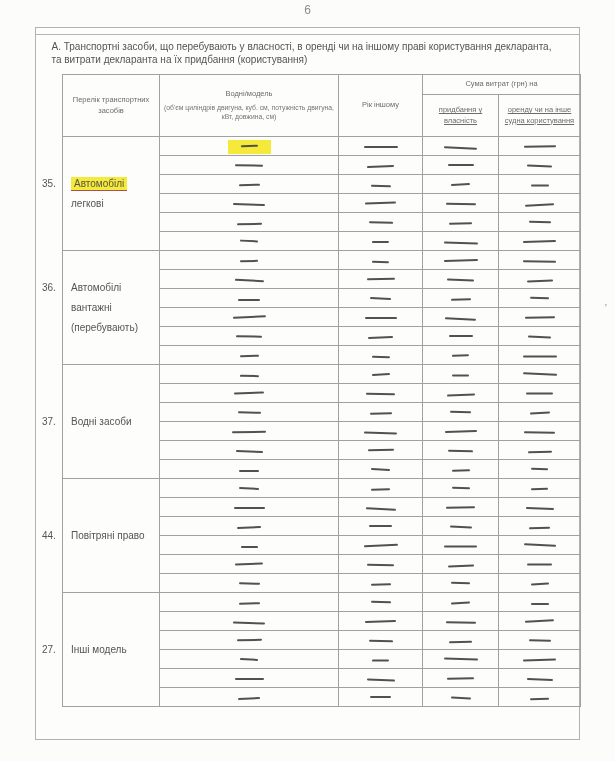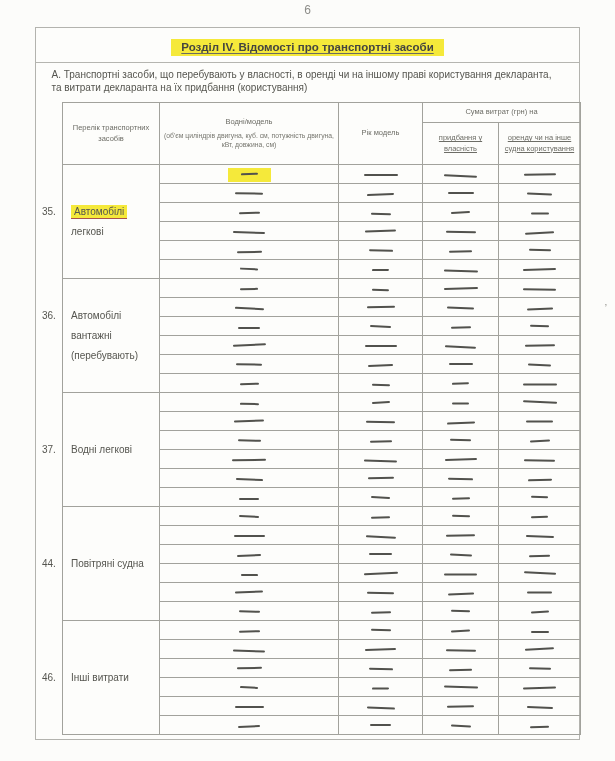--- a/index.html
+++ b/index.html
@@ -122,23 +122,20 @@
 <body>
 
 <div class="page">
 
   <div class="page-number">6</div>
 
   <div class="artifact">’</div>
 
   <div class="sheet">
 
-    <div class="title-row">
-      <span class="title-hl">Розділ IV. Відомості про транспортні засоби</span>
-    </div>
 
     <hr class="title-rule">
 
     <div class="subtitle">
       <span>А.</span>
       <span>Транспортні засоби, що перебувають у власності, в оренді чи на іншому праві користування декларанта, та витрати декларанта на їх придбання (користування)</span>
     </div>
 
     <div class="table-wrap">
       <table class="decl">
@@ -149,21 +146,21 @@
           <col style="width:76px">
           <col style="width:82px">
         </colgroup>
         <thead>
           <tr>
             <th rowspan="2">Перелік транспортних засобів</th>
             <th rowspan="2">
               <div>Водні/модель</div>
               <div class="hdr-note">(об'єм циліндрів двигуна, куб. см, потужність двигуна, кВт, довжина, см)</div>
             </th>
-            <th rowspan="2">Рік модель</th>
+            <th rowspan="2">Рік іншому</th>
             <th colspan="2" class="group-th">Сума витрат (грн) на</th>
           </tr>
           <tr>
             <th class="sub-th">придбання у власність</th>
             <th class="sub-th">оренду чи на інше судна користування</th>
           </tr>
         </thead>
         <tbody id="tbody">
             <tr>
               <td rowspan="6" class="label-cell">
@@ -249,21 +246,21 @@
             <tr>
               <td class="entry-cell"><span class="dash" style="width: 19px; transform: rotate(-1.8deg) translateY(0px);"></span></td>
               <td class="entry-cell"><span class="dash" style="width: 18px; transform: rotate(0.9deg) translateY(1px);"></span></td>
               <td class="entry-cell"><span class="dash" style="width: 17px; transform: rotate(-2.7deg) translateY(-0.5px);"></span></td>
               <td class="entry-cell"><span class="dash" style="width: 34px; transform: rotate(0deg) translateY(0.5px);"></span></td>
             </tr>
             <tr>
               <td rowspan="6" class="label-cell">
                 <div class="label-wrap">
                   <span class="row-num">37.</span>
-                  <div class="label-line"><span>Водні легкові</span></div>
+                  <div class="label-line"><span>Водні засоби</span></div>
                 </div>
               </td>
               <td class="entry-cell"><span class="dash" style="width: 19px; transform: rotate(0.9deg) translateY(1px);"></span></td>
               <td class="entry-cell"><span class="dash" style="width: 18px; transform: rotate(-2.7deg) translateY(-0.5px);"></span></td>
               <td class="entry-cell"><span class="dash" style="width: 17px; transform: rotate(0deg) translateY(0.5px);"></span></td>
               <td class="entry-cell"><span class="dash" style="width: 34px; transform: rotate(2.7deg) translateY(-1px);"></span></td>
             </tr>
             <tr>
               <td class="entry-cell"><span class="dash" style="width: 30px; transform: rotate(-1.8deg) translateY(-1px);"></span></td>
               <td class="entry-cell"><span class="dash" style="width: 29px; transform: rotate(0.9deg) translateY(0px);"></span></td>
@@ -291,21 +288,21 @@
             <tr>
               <td class="entry-cell"><span class="dash" style="width: 20px; transform: rotate(0deg) translateY(1px);"></span></td>
               <td class="entry-cell"><span class="dash" style="width: 19px; transform: rotate(2.7deg) translateY(-0.5px);"></span></td>
               <td class="entry-cell"><span class="dash" style="width: 18px; transform: rotate(-0.9deg) translateY(0.5px);"></span></td>
               <td class="entry-cell"><span class="dash" style="width: 17px; transform: rotate(1.8deg) translateY(-1px);"></span></td>
             </tr>
             <tr>
               <td rowspan="6" class="label-cell">
                 <div class="label-wrap">
                   <span class="row-num">44.</span>
-                  <div class="label-line"><span>Повітряні судна</span></div>
+                  <div class="label-line"><span>Повітряні право</span></div>
                 </div>
               </td>
               <td class="entry-cell"><span class="dash" style="width: 20px; transform: rotate(2.7deg) translateY(-0.5px);"></span></td>
               <td class="entry-cell"><span class="dash" style="width: 19px; transform: rotate(-0.9deg) translateY(0.5px);"></span></td>
               <td class="entry-cell"><span class="dash" style="width: 18px; transform: rotate(1.8deg) translateY(-1px);"></span></td>
               <td class="entry-cell"><span class="dash" style="width: 17px; transform: rotate(-1.8deg) translateY(0px);"></span></td>
             </tr>
             <tr>
               <td class="entry-cell"><span class="dash" style="width: 31px; transform: rotate(0deg) translateY(0px);"></span></td>
               <td class="entry-cell"><span class="dash" style="width: 30px; transform: rotate(2.7deg) translateY(1px);"></span></td>
@@ -332,22 +329,22 @@
             </tr>
             <tr>
               <td class="entry-cell"><span class="dash" style="width: 21px; transform: rotate(1.8deg) translateY(-0.5px);"></span></td>
               <td class="entry-cell"><span class="dash" style="width: 20px; transform: rotate(-1.8deg) translateY(0.5px);"></span></td>
               <td class="entry-cell"><span class="dash" style="width: 19px; transform: rotate(0.9deg) translateY(-1px);"></span></td>
               <td class="entry-cell"><span class="dash" style="width: 18px; transform: rotate(-2.7deg) translateY(0px);"></span></td>
             </tr>
             <tr>
               <td rowspan="6" class="label-cell">
                 <div class="label-wrap">
-                  <span class="row-num">46.</span>
-                  <div class="label-line"><span>Інші витрати</span></div>
+                  <span class="row-num">27.</span>
+                  <div class="label-line"><span>Інші модель</span></div>
                 </div>
               </td>
               <td class="entry-cell"><span class="dash" style="width: 21px; transform: rotate(-1.8deg) translateY(0.5px);"></span></td>
               <td class="entry-cell"><span class="dash" style="width: 20px; transform: rotate(0.9deg) translateY(-1px);"></span></td>
               <td class="entry-cell"><span class="dash" style="width: 19px; transform: rotate(-2.7deg) translateY(0px);"></span></td>
               <td class="entry-cell"><span class="dash" style="width: 18px; transform: rotate(0deg) translateY(1px);"></span></td>
             </tr>
             <tr>
               <td class="entry-cell"><span class="dash" style="width: 32px; transform: rotate(1.8deg) translateY(1px);"></span></td>
               <td class="entry-cell"><span class="dash" style="width: 31px; transform: rotate(-1.8deg) translateY(-0.5px);"></span></td>

